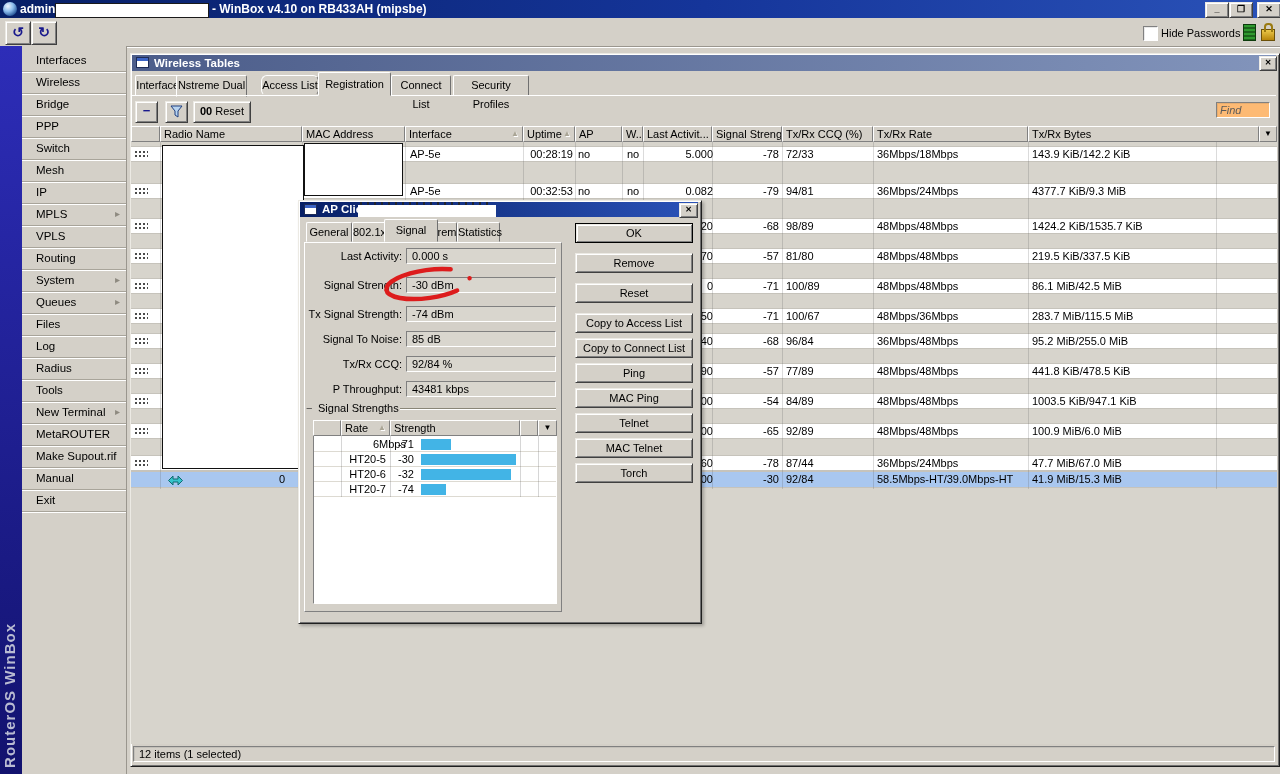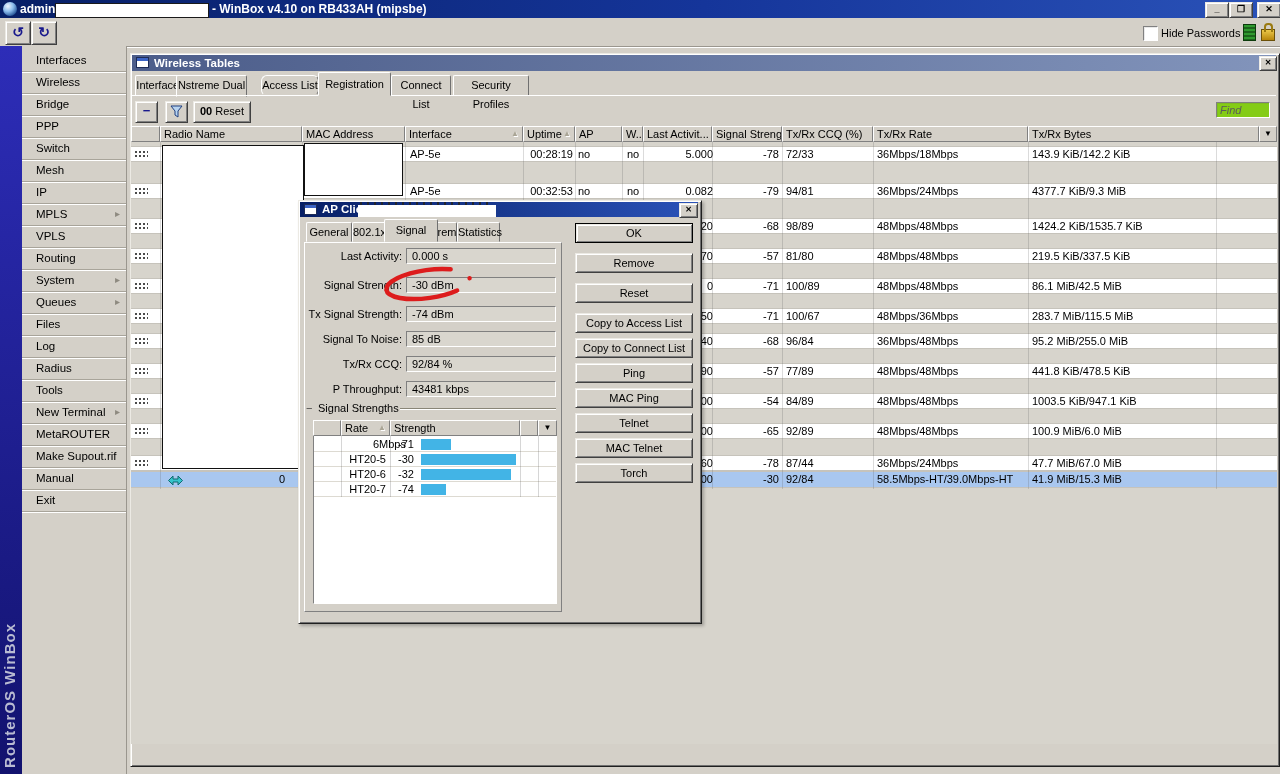--- a/index.html
+++ b/index.html
@@ -49,21 +49,21 @@
   #wt-title .t{color:#fff;font-weight:bold;font-size:11.5px;line-height:16px;}
   .form-icon{width:13px;height:11px;background:#fff;border:1px solid #1d2b56;box-sizing:border-box;}
   .form-icon::before{content:"";display:block;height:3px;background:#3b63c4;}
   .tab{position:absolute;height:21px;background:#d4d0c8;border:1px solid;
        border-color:#fff #707070 #d4d0c8 #fff;border-radius:2px 2px 0 0;text-align:center;
        line-height:19px;box-sizing:border-box;z-index:2;}
   .tab.active{z-index:4;}
   .tabline{height:1px;background:#fff;z-index:3;}
   #wt-status{left:133px;top:746px;width:1142px;height:16px;line-height:15px;padding-left:5px;
              box-sizing:border-box;background:#d4d0c8;}
-  #find-input{left:1216px;top:102px;width:46px;height:14px;background:#84cc16;font-style:italic;
+  #find-input{left:1216px;top:102px;width:46px;height:14px;background:#fdba74;font-style:italic;
               color:#5a5a5a;font-size:11px;padding:0 3px;font-family:"Liberation Sans",sans-serif;outline:none;}
   
   #wt-body{left:131px;top:142px;width:1146px;height:602px;background:#d7d4cc;}
   .vline{position:absolute;top:142px;width:1px;height:347px;background:rgba(90,90,90,.22);z-index:1;}
   .row{position:absolute;left:131px;width:1146px;height:16px;background:#fff;
        border-top:1px solid #c6c3bb;border-bottom:1px solid #c6c3bb;box-sizing:border-box;z-index:1;}
   .row.sel{background:#a9c7ef;}
   .cell{position:absolute;top:1px;line-height:13px;white-space:nowrap;}
   .dots-icon{position:absolute;left:3px;top:3px;width:14px;height:8px;
              background-image:radial-gradient(circle,#4a4a4a 0.8px,transparent 1.1px);
@@ -300,20 +300,23 @@
         </svg>
         <span class="cell" style="left: 148px;">0</span>
         <span class="cell" style="left: 512px; width: 70px; text-align: right;">00</span>
         <span class="cell" style="left: 581px; width: 67px; text-align: right;">-30</span>
         <span class="cell" style="left: 655px;">92/84</span>
         <span class="cell" style="left: 746px;">58.5Mbps-HT/39.0Mbps-HT</span>
         <span class="cell" style="left: 901px;">41.9 MiB/15.3 MiB</span>
       </div>
     </div>
 
+  <div id="wt-status" class="abs sunk">
+    <span>12 items (1 selected)</span>
+  </div>
 
   <div class="redact" style="left:162px;top:145px;width:140px;height:322px;"></div>
   <div class="redact" style="left:304px;top:143px;width:97px;height:51px;"></div>
 
   <div id="dialog" class="abs"></div>
   <div id="dlg-title" class="abs">
     <div class="form-icon abs" style="left:4px;top:2px;"></div>
     <span class="abs t" style="left:22px;">AP Client &lt;</span>
   </div>
   <div id="dlg-redact" class="abs"></div>

